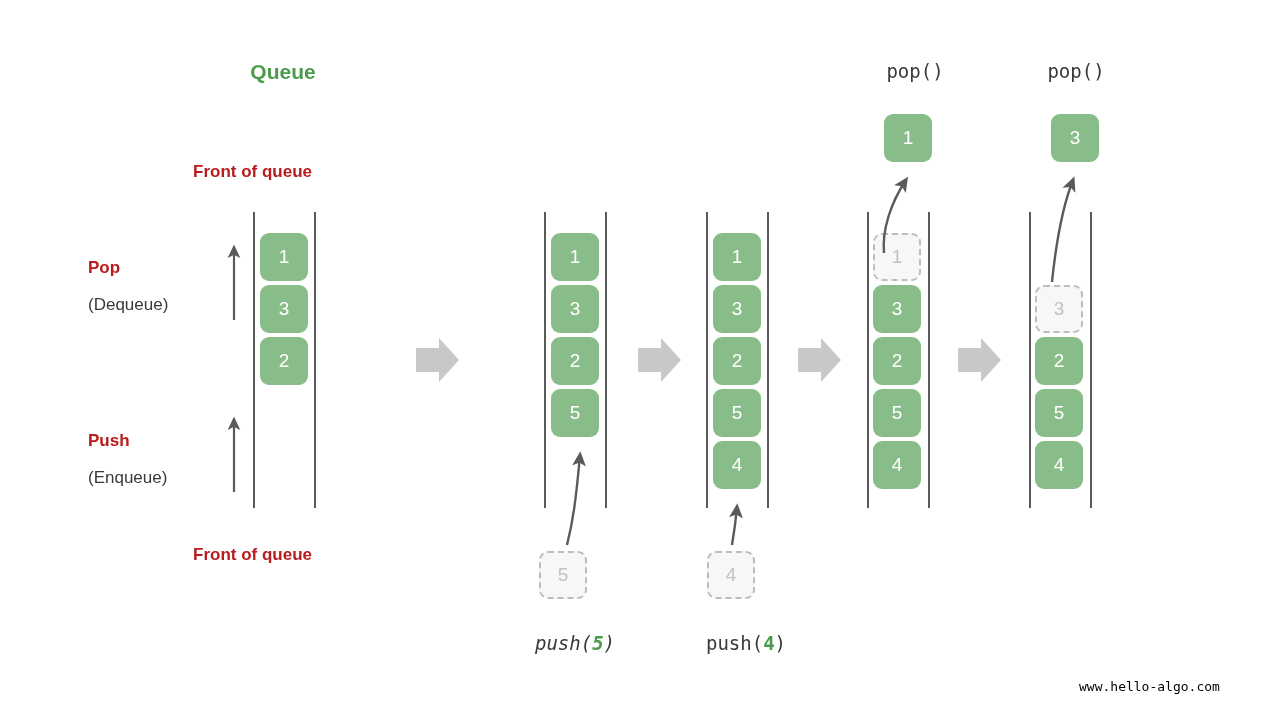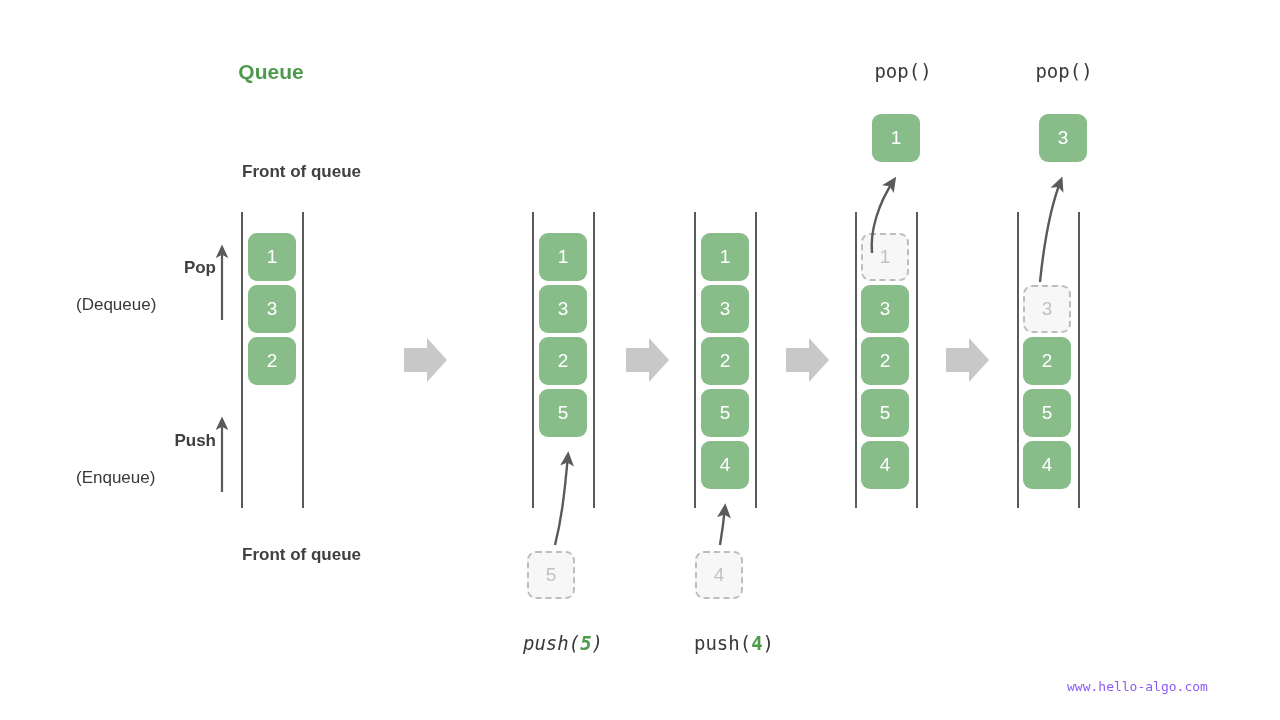--- a/index.html
+++ b/index.html
@@ -11,43 +11,43 @@
     width: 1280px;
     height: 720px;
     position: relative;
     overflow: hidden;
     font-family: "Liberation Sans", sans-serif;
     -webkit-font-smoothing: antialiased;
   }
 
   .stage {
     position: absolute;
-    left: 4px; top: 0;
+    left: 16px; top: 0;
     width: 1108px;
     height: 720px;
   }
 
   
   .title {
     position: absolute;
     font-family: "Liberation Sans", sans-serif;
     font-weight: bold;
     font-size: 21px;
     color: #4C9A4C;
     white-space: nowrap;
     text-align: center;
   }
   .lbl-bold {
     position: absolute;
     font-family: "Liberation Sans", sans-serif;
     font-weight: bold;
     font-size: 17px;
-    color: #404040;
-    white-space: nowrap;
-    text-align: right;
+    color: #b91c1c;
+    white-space: nowrap;
+    text-align: left;
   }
   .lbl-reg {
     position: absolute;
     font-family: "Liberation Sans", sans-serif;
     font-weight: normal;
     font-size: 17px;
     color: #3A3A3A;
     white-space: nowrap;
   }
   .mono {
@@ -57,21 +57,21 @@
     color: #3A3A3A;
     white-space: nowrap;
     text-align: center;
     letter-spacing: 0px;
   }
   .mono .num { color: #4C9A4C; font-weight: bold; }
   .watermark {
     position: absolute;
     font-family: "DejaVu Sans Mono", monospace;
     font-size: 13px;
-    color: #8b5cf6;
+    color: #000000;
     white-space: nowrap;
   }
 
   
   .rail {
     position: absolute;
     width: 1.6px;
     background: #5A5A5A;
   }
 

